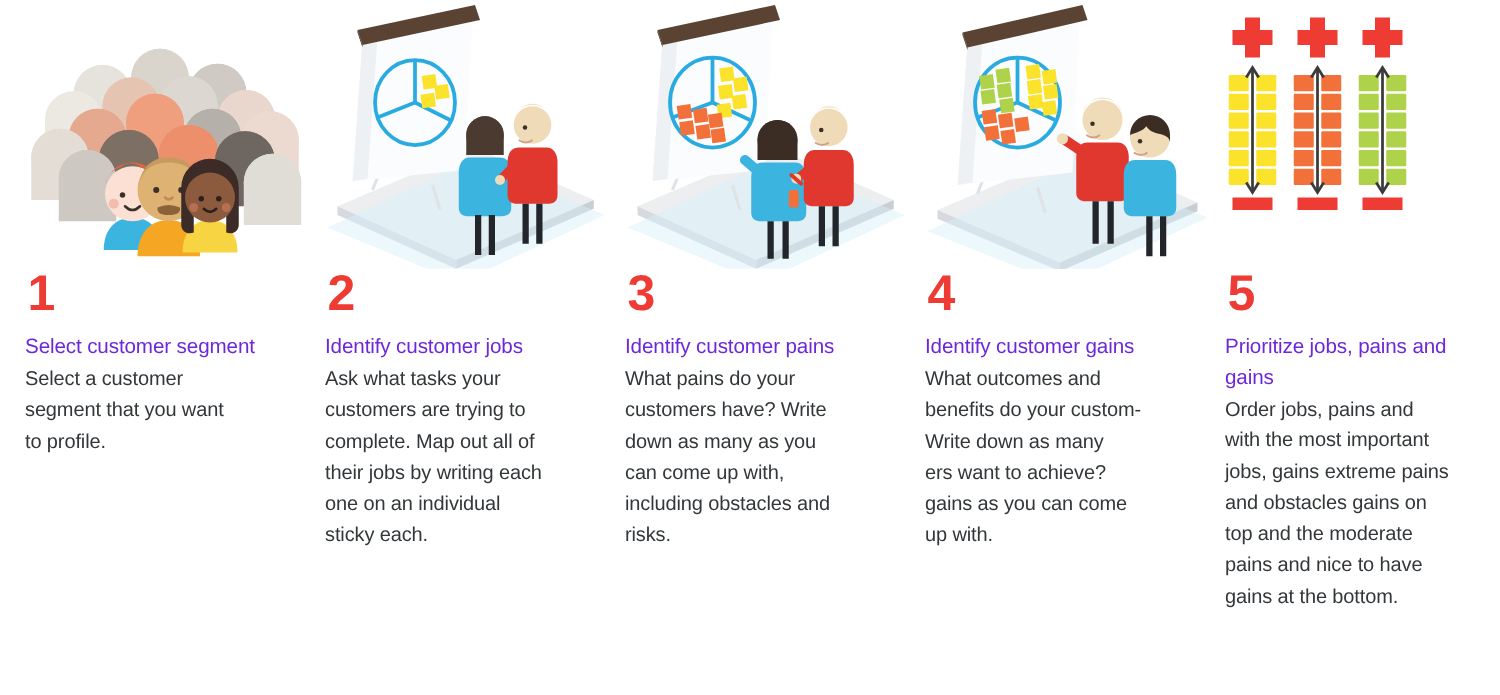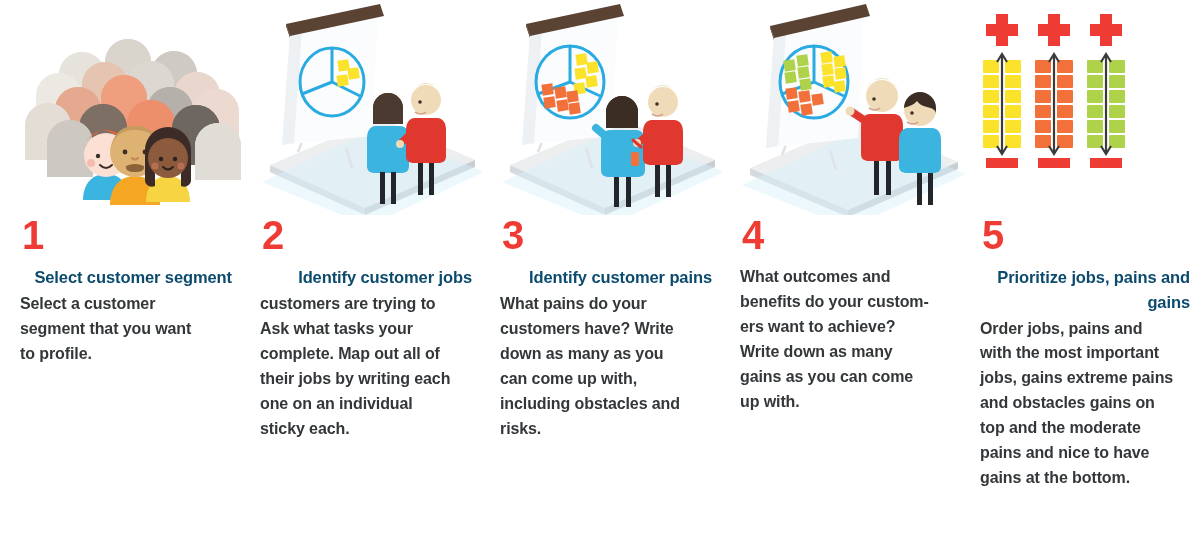--- a/index.html
+++ b/index.html
@@ -38,30 +38,29 @@
   .num {
     font-size: 40px;
     font-weight: 700;
     line-height: 1;
     color: #ee3b33;
     margin: 0 0 10px 2px;
     letter-spacing: -0.5px;
   }
   .heading {
     font-size: 16.5px;
-    font-weight: 700;
-    color: #0c4a6e;
+    font-weight: 400;
+    color: #6d28d9;
     line-height: 1.5;
     margin-bottom: 2px;
     letter-spacing: -0.1px;
-    text-align: right;
   }
   .body {
     font-size: 16px;
-    font-weight: 700;
+    font-weight: 400;
     color: #333739;
     line-height: 1.56;
     letter-spacing: -0.1px;
   }
   .body .ln { display: block; }
 </style>
 </head>
 <body>
 
 <div class="board">
@@ -238,22 +237,22 @@
           <path d="M154 130 L142 142" stroke="#e0382f" stroke-width="7" stroke-linecap="round"></path>
           <circle cx="140" cy="144" r="4" fill="#f0dbb8"></circle>
         </g>
       </svg>
     </div>
     <div class="num">2</div>
     <div class="heading">
       <span class="ln">Identify customer jobs</span>
     </div>
     <div class="body">
+      <span class="ln">Ask what tasks your</span>
       <span class="ln">customers are trying to</span>
-      <span class="ln">Ask what tasks your</span>
       <span class="ln">complete. Map out all of</span>
       <span class="ln">their jobs by writing each</span>
       <span class="ln">one on an individual</span>
       <span class="ln">sticky each.</span>
     </div>
   </div>
 
   <div class="step s3">
     <div class="illo">
       <svg width="230" height="215" viewBox="0 0 230 215">
@@ -395,25 +394,28 @@
           <path d="M164 108a16 16 0 0 1 32 0v6c0-4-4-6-9-7-5-1-8-3-10-6-3 4-8 5-13 7z" fill="#3b2c24"></path>
           <circle cx="172" cy="113" r="1.8" fill="#3b2f2a"></circle>
           <path d="M167 122q6 4 11 0" stroke="#d2a08a" stroke-width="1.6" fill="none"></path>
           <path d="M168 128h24c6 0 9 5 9 12v26c0 5-3 7-8 7h-26c-5 0-8-2-8-7v-26c0-7 3-12 9-12z" fill="#3cb4e0"></path>
           <rect x="177" y="173" width="5" height="32" fill="#22252a"></rect>
           <rect x="188" y="173" width="5" height="32" fill="#22252a"></rect>
         </g>
       </svg>
     </div>
     <div class="num">4</div>
+    <div class="heading">
+      <span class="ln">Identify customer gains</span>
+    </div>
     <div class="body">
       <span class="ln">What outcomes and</span>
       <span class="ln">benefits do your custom-</span>
+      <span class="ln">Write down as many</span>
       <span class="ln">ers want to achieve?</span>
-      <span class="ln">Write down as many</span>
       <span class="ln">gains as you can come</span>
       <span class="ln">up with.</span>
     </div>
   </div>
 
   <div class="step s5">
     <div class="illo">
       <svg width="190" height="215" viewBox="0 0 190 215">
         <g fill="#ee3b33">
           <path d="M16 14h12v10h10v12H28v10H16V36H6V24h10z"></path>

